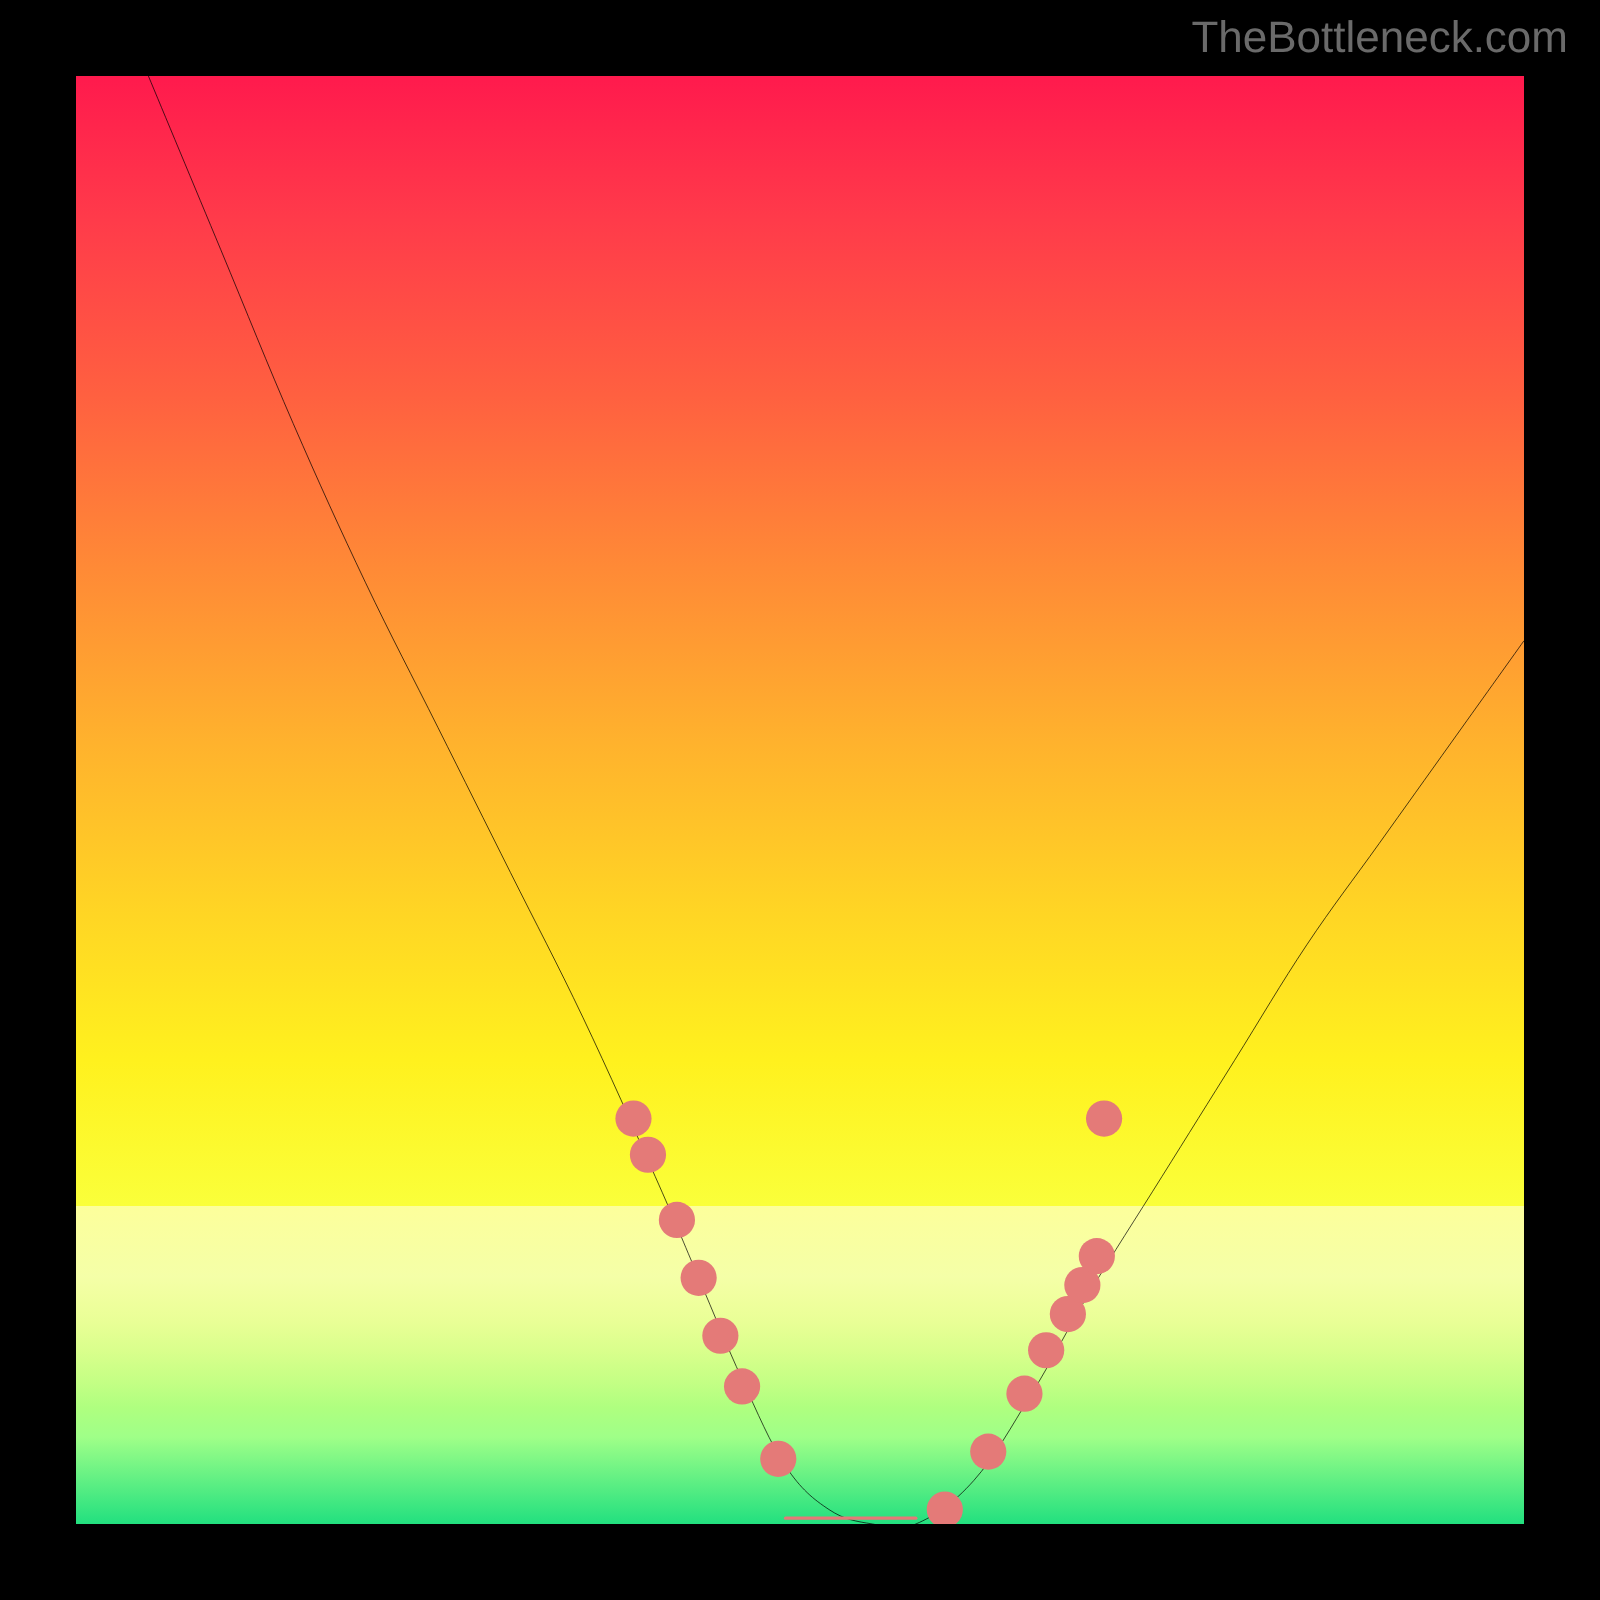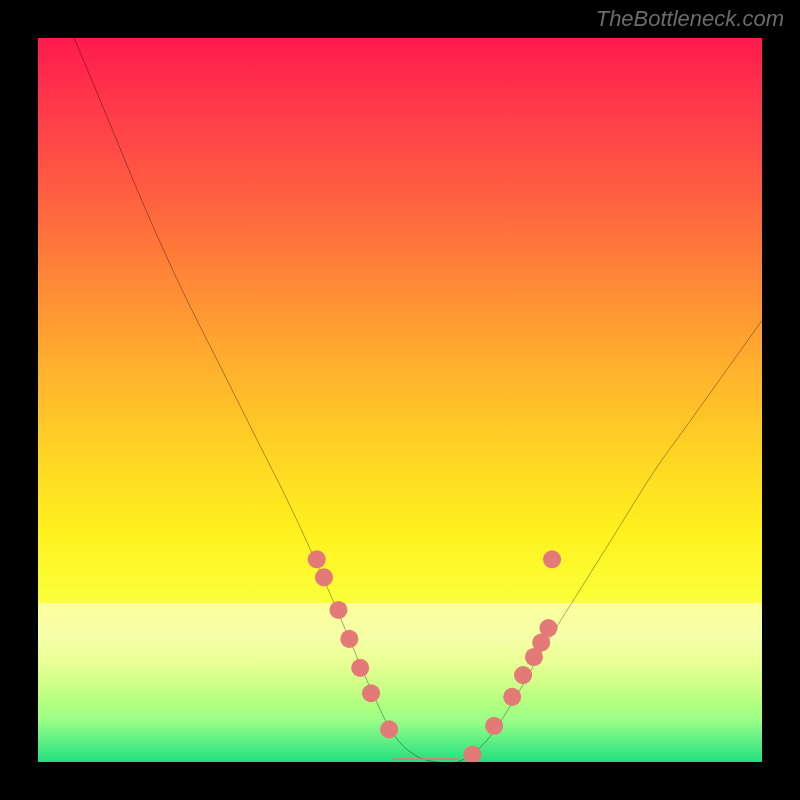--- a/index.html
+++ b/index.html
@@ -11,21 +11,20 @@
     overflow: hidden;
     font-family: Arial, Helvetica, sans-serif;
   }
   .frame {
     position: absolute;
     top: 0;
     left: 0;
     width: 800px;
     height: 800px;
     background: #000;
-    font-style: italic;
   }
   .plot {
     position: absolute;
     top: 38px;
     left: 38px;
     width: 724px;
     height: 724px;
     overflow: hidden;
   }
   .gradient {

